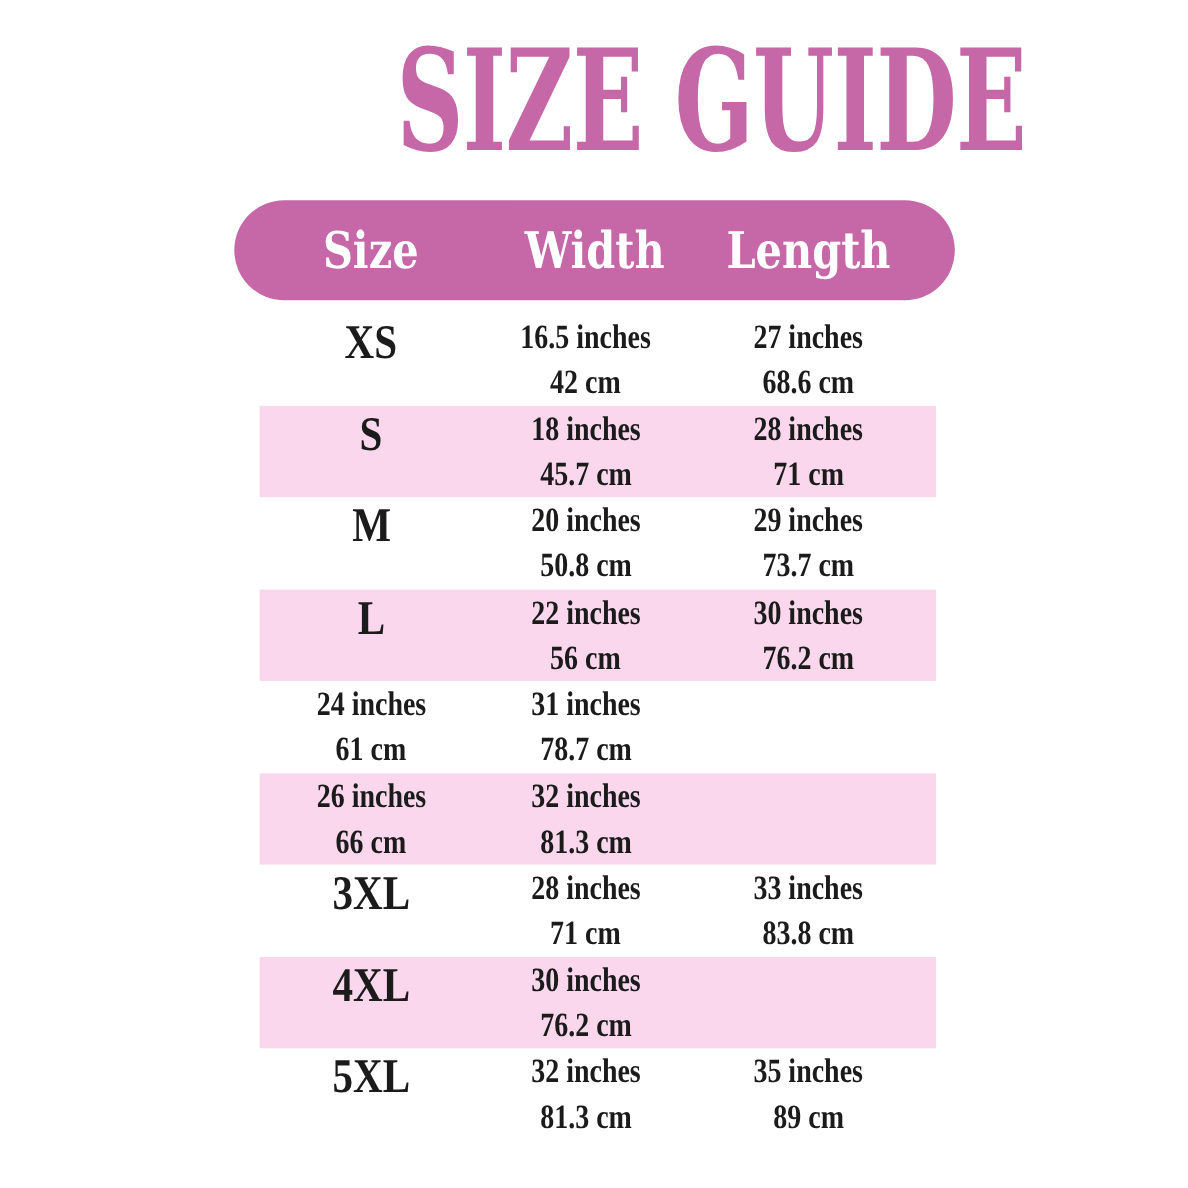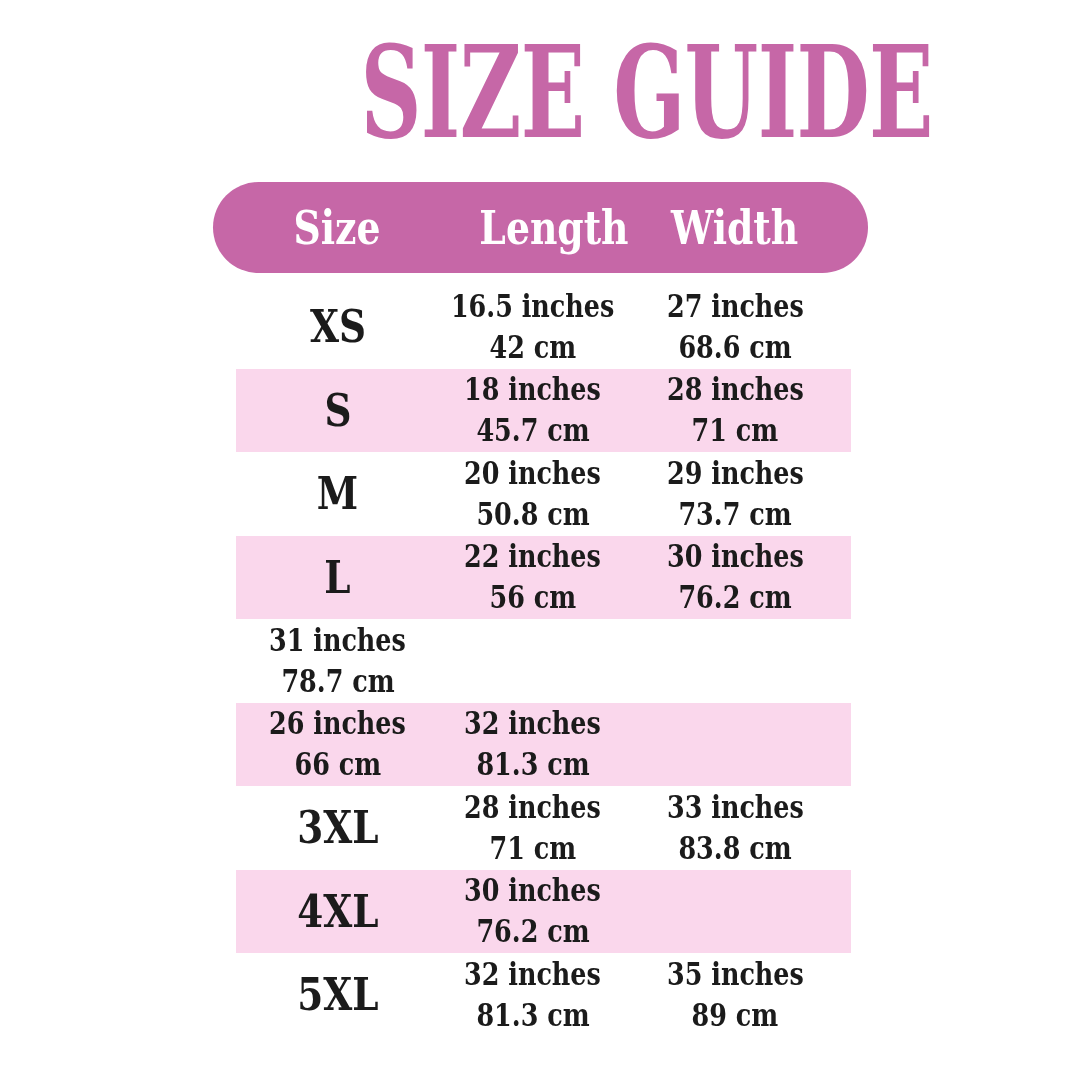--- a/index.html
+++ b/index.html
@@ -74,23 +74,24 @@
     content:"";
     position:absolute;
     left:23px;right:17px;top:0;bottom:0;
     background:var(--stripe);
   }
   .cell{
     position:relative;
     z-index:1;
     display:flex;
     flex-direction:column;
-    justify-content:center;
+    justify-content:flex-start;
     align-items:center;
     color:var(--text);
+    font-family:Liberation Serif, serif;
   }
   .size-cell{
     font-size:44px;
     font-weight:700;
   }
   .size-cell .cond{transform:scaleX(0.85);}
   .val-line{
     font-size:31px;
     font-weight:700;
     line-height:41px;
@@ -103,22 +104,22 @@
 <body>
 
 <div class="canvas">
 
   <div class="title">
     <span class="cond-title">SIZE GUIDE</span>
   </div>
 
   <div class="header-pill">
     <div class="header-cell"><span class="cond">Size</span></div>
+    <div class="header-cell"><span class="cond">Width</span></div>
     <div class="header-cell"><span class="cond">Length</span></div>
-    <div class="header-cell"><span class="cond">Width</span></div>
   </div>
 
   <div class="table">
 
     <div class="row">
       <div class="cell size-cell">
           <span class="cond">XS</span>
         </div>
       <div class="cell">
         <div class="val-line">16.5 inches</div>
@@ -167,20 +168,24 @@
         <div class="val-line">56 cm</div>
       </div>
       <div class="cell">
         <div class="val-line">30 inches</div>
         <div class="val-line">76.2 cm</div>
       </div>
     </div>
 
     <div class="row">
       <div class="cell">
+        <div class="val-line">24 inches</div>
+        <div class="val-line">61 cm</div>
+      </div>
+      <div class="cell">
         <div class="val-line">31 inches</div>
         <div class="val-line">78.7 cm</div>
       </div>
     </div>
 
     <div class="row striped">
       <div class="cell">
         <div class="val-line">26 inches</div>
         <div class="val-line">66 cm</div>
       </div>

